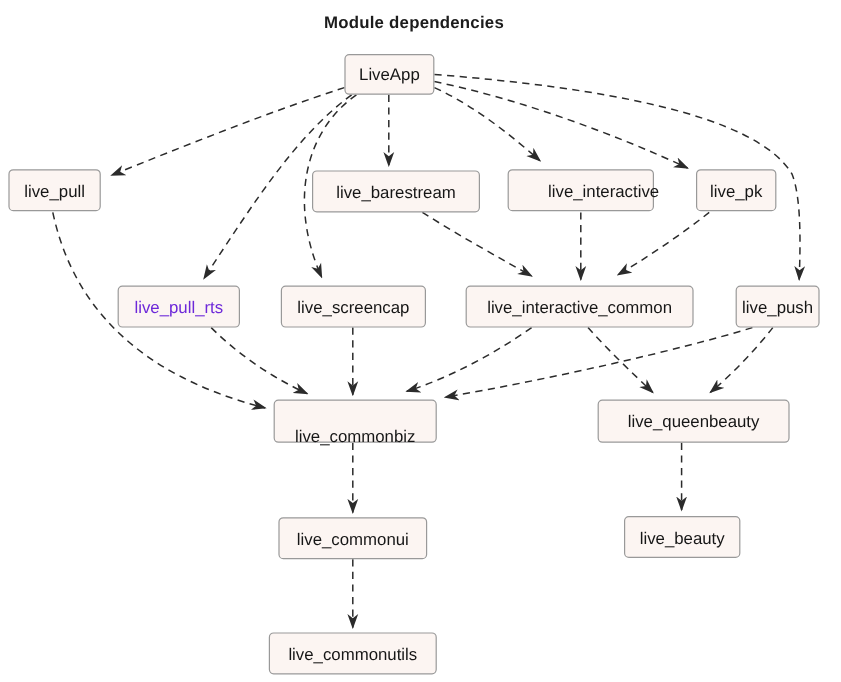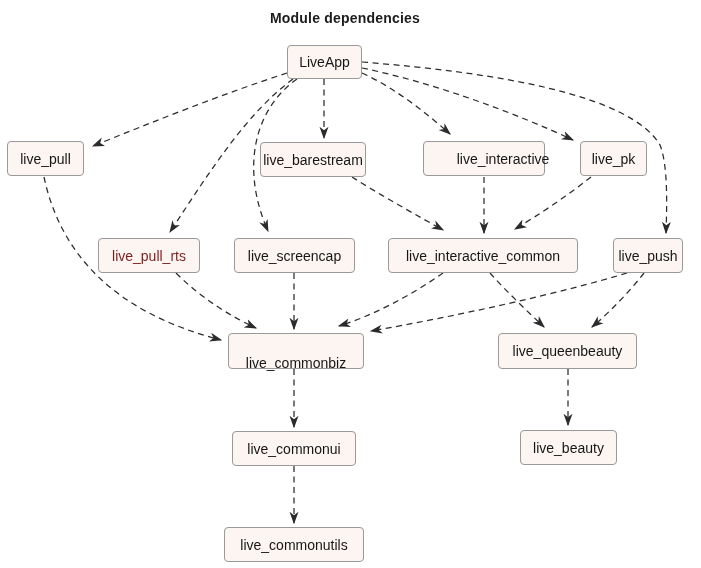--- a/index.html
+++ b/index.html
@@ -48,45 +48,45 @@
         <path d="M294,466 V523" fill="none" stroke="#2b2b2b" stroke-width="1.25" stroke-dasharray="6,4.5" marker-end="url(#arrow)"></path>
       </g>
   </svg>
   <div id="node-layer">
       <div class="node" style="left: 287px; top: 45px; width: 75px; height: 34px; background: rgb(252, 245, 242); border-color: rgb(153, 153, 153);">
         <span style="color: rgb(22, 22, 22);">LiveApp</span>
       </div>
       <div class="node" style="left: 7px; top: 141px; width: 77px; height: 35px; background: rgb(252, 245, 242); border-color: rgb(153, 153, 153);">
         <span style="color: rgb(22, 22, 22);">live_pull</span>
       </div>
-      <div class="node" style="left: 260px; top: 142px; width: 106px; height: 35px; background: rgb(252, 245, 242); border-color: rgb(153, 153, 153);">
+      <div class="node" style="left: 260px; top: 142px; width: 140px; height: 35px; background: rgb(252, 245, 242); border-color: rgb(153, 153, 153);">
         <span style="color: rgb(22, 22, 22);">live_barestream</span>
       </div>
       <div class="node" style="left: 423px; top: 141px; width: 122px; height: 35px; background: rgb(252, 245, 242); border-color: rgb(153, 153, 153); padding-left: 38px;">
         <span style="color: rgb(22, 22, 22);">live_interactive</span>
       </div>
       <div class="node" style="left: 580px; top: 141px; width: 67px; height: 35px; background: rgb(252, 245, 242); border-color: rgb(153, 153, 153);">
         <span style="color: rgb(22, 22, 22);">live_pk</span>
       </div>
       <div class="node" style="left: 98px; top: 238px; width: 102px; height: 35px; background: rgb(252, 245, 242); border-color: rgb(153, 153, 153);">
-        <span style="color: #7f1d1d;">live_pull_rts</span>
+        <span style="color: #6d28d9;">live_pull_rts</span>
       </div>
       <div class="node" style="left: 234px; top: 238px; width: 121px; height: 35px; background: rgb(252, 245, 242); border-color: rgb(153, 153, 153);">
         <span style="color: rgb(22, 22, 22);">live_screencap</span>
       </div>
       <div class="node" style="left: 388px; top: 238px; width: 190px; height: 35px; background: rgb(252, 245, 242); border-color: rgb(153, 153, 153);">
         <span style="color: rgb(22, 22, 22);">live_interactive_common</span>
       </div>
       <div class="node" style="left: 613px; top: 238px; width: 70px; height: 35px; background: rgb(252, 245, 242); border-color: rgb(153, 153, 153);">
         <span style="color: rgb(22, 22, 22);">live_push</span>
       </div>
       <div class="node" style="left: 228px; top: 333px; width: 136px; height: 36px; background: rgb(252, 245, 242); border-color: rgb(153, 153, 153);">
         <span style="color: rgb(22, 22, 22); margin-top: 24px;">live_commonbiz</span>
       </div>
-      <div class="node" style="left: 498px; top: 333px; width: 139px; height: 36px; background: rgb(252, 245, 242); border-color: rgb(153, 153, 153);">
+      <div class="node" style="left: 498px; top: 333px; width: 160px; height: 36px; background: rgb(252, 245, 242); border-color: rgb(153, 153, 153);">
         <span style="color: rgb(22, 22, 22);">live_queenbeauty</span>
       </div>
       <div class="node" style="left: 232px; top: 431px; width: 124px; height: 35px; background: rgb(252, 245, 242); border-color: rgb(153, 153, 153);">
         <span style="color: rgb(22, 22, 22);">live_commonui</span>
       </div>
       <div class="node" style="left: 520px; top: 430px; width: 97px; height: 35px; background: rgb(252, 245, 242); border-color: rgb(153, 153, 153);">
         <span style="color: rgb(22, 22, 22);">live_beauty</span>
       </div>
       <div class="node" style="left: 224px; top: 527px; width: 140px; height: 35px; background: rgb(252, 245, 242); border-color: rgb(153, 153, 153);">
         <span style="color: rgb(22, 22, 22);">live_commonutils</span>

